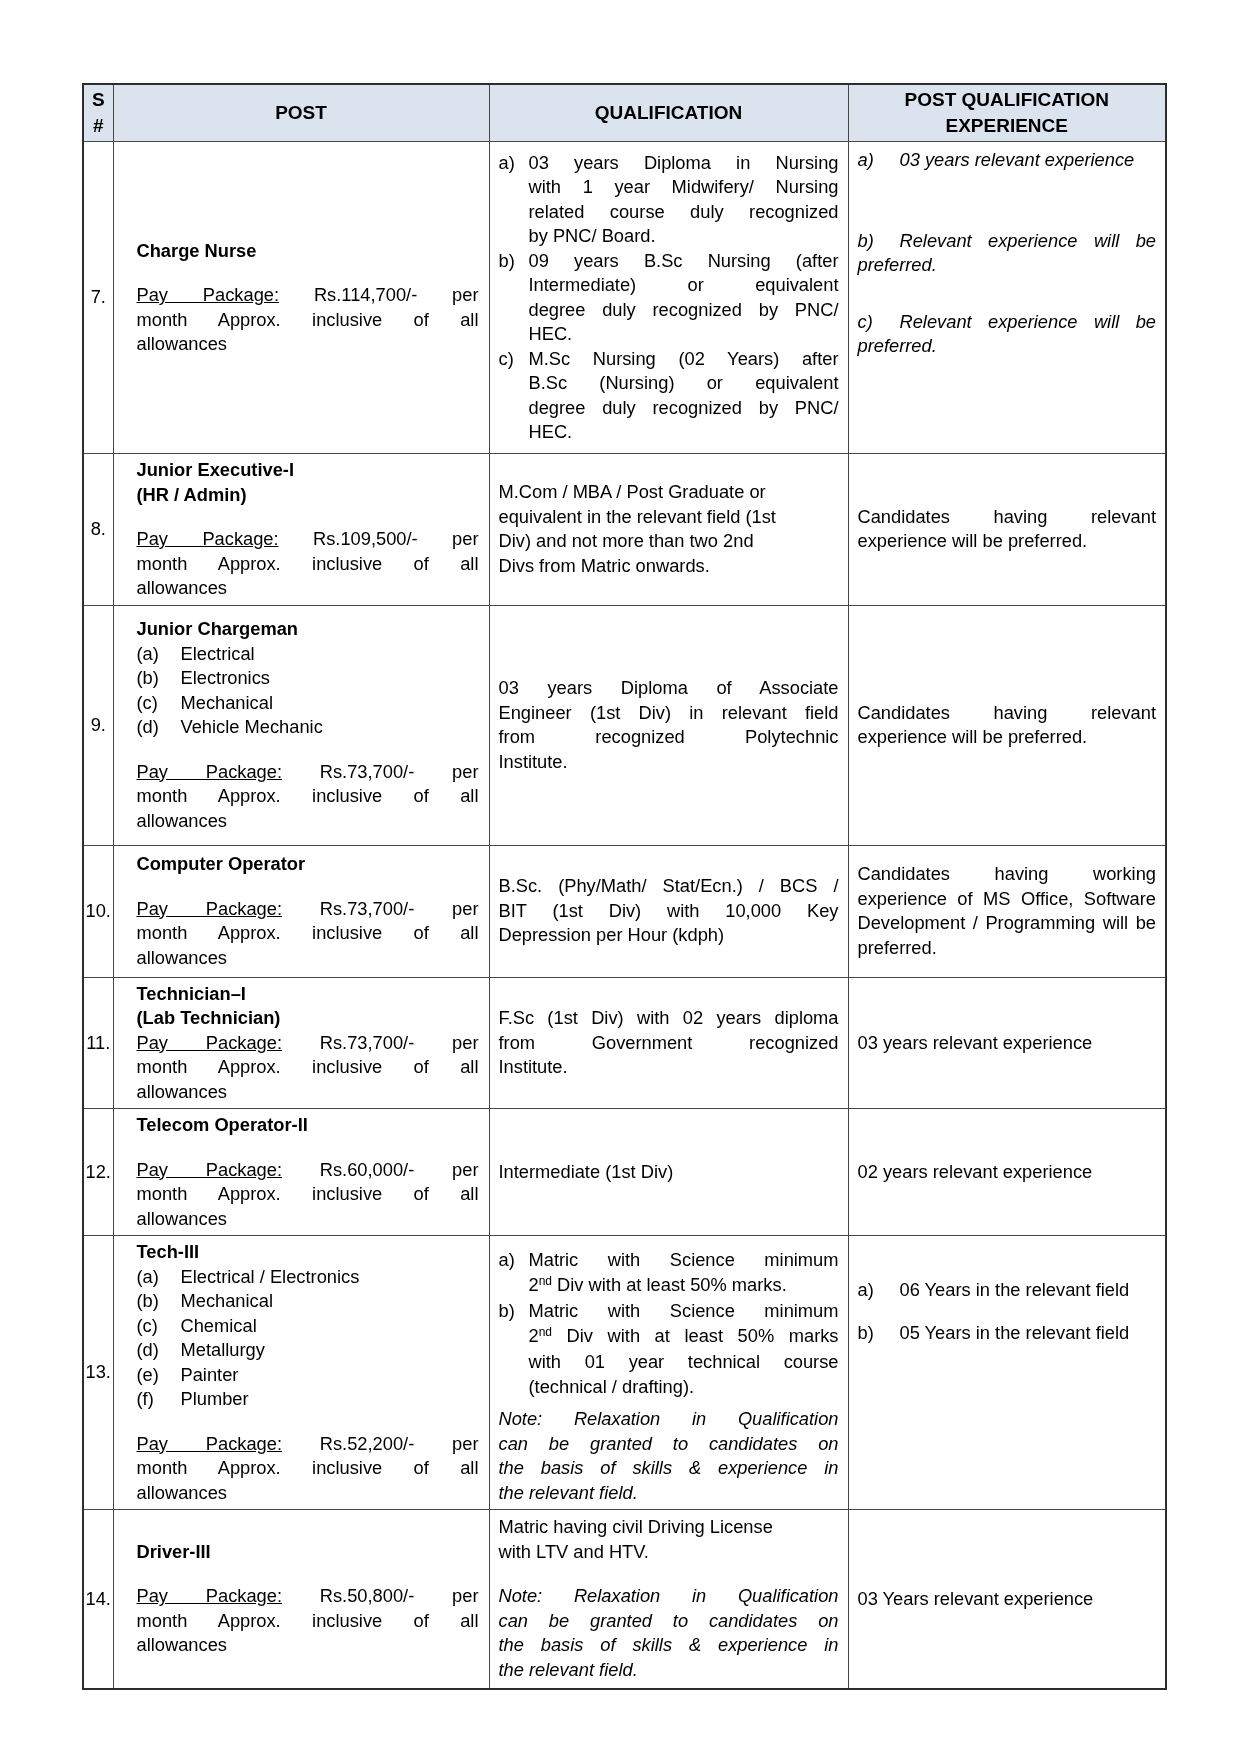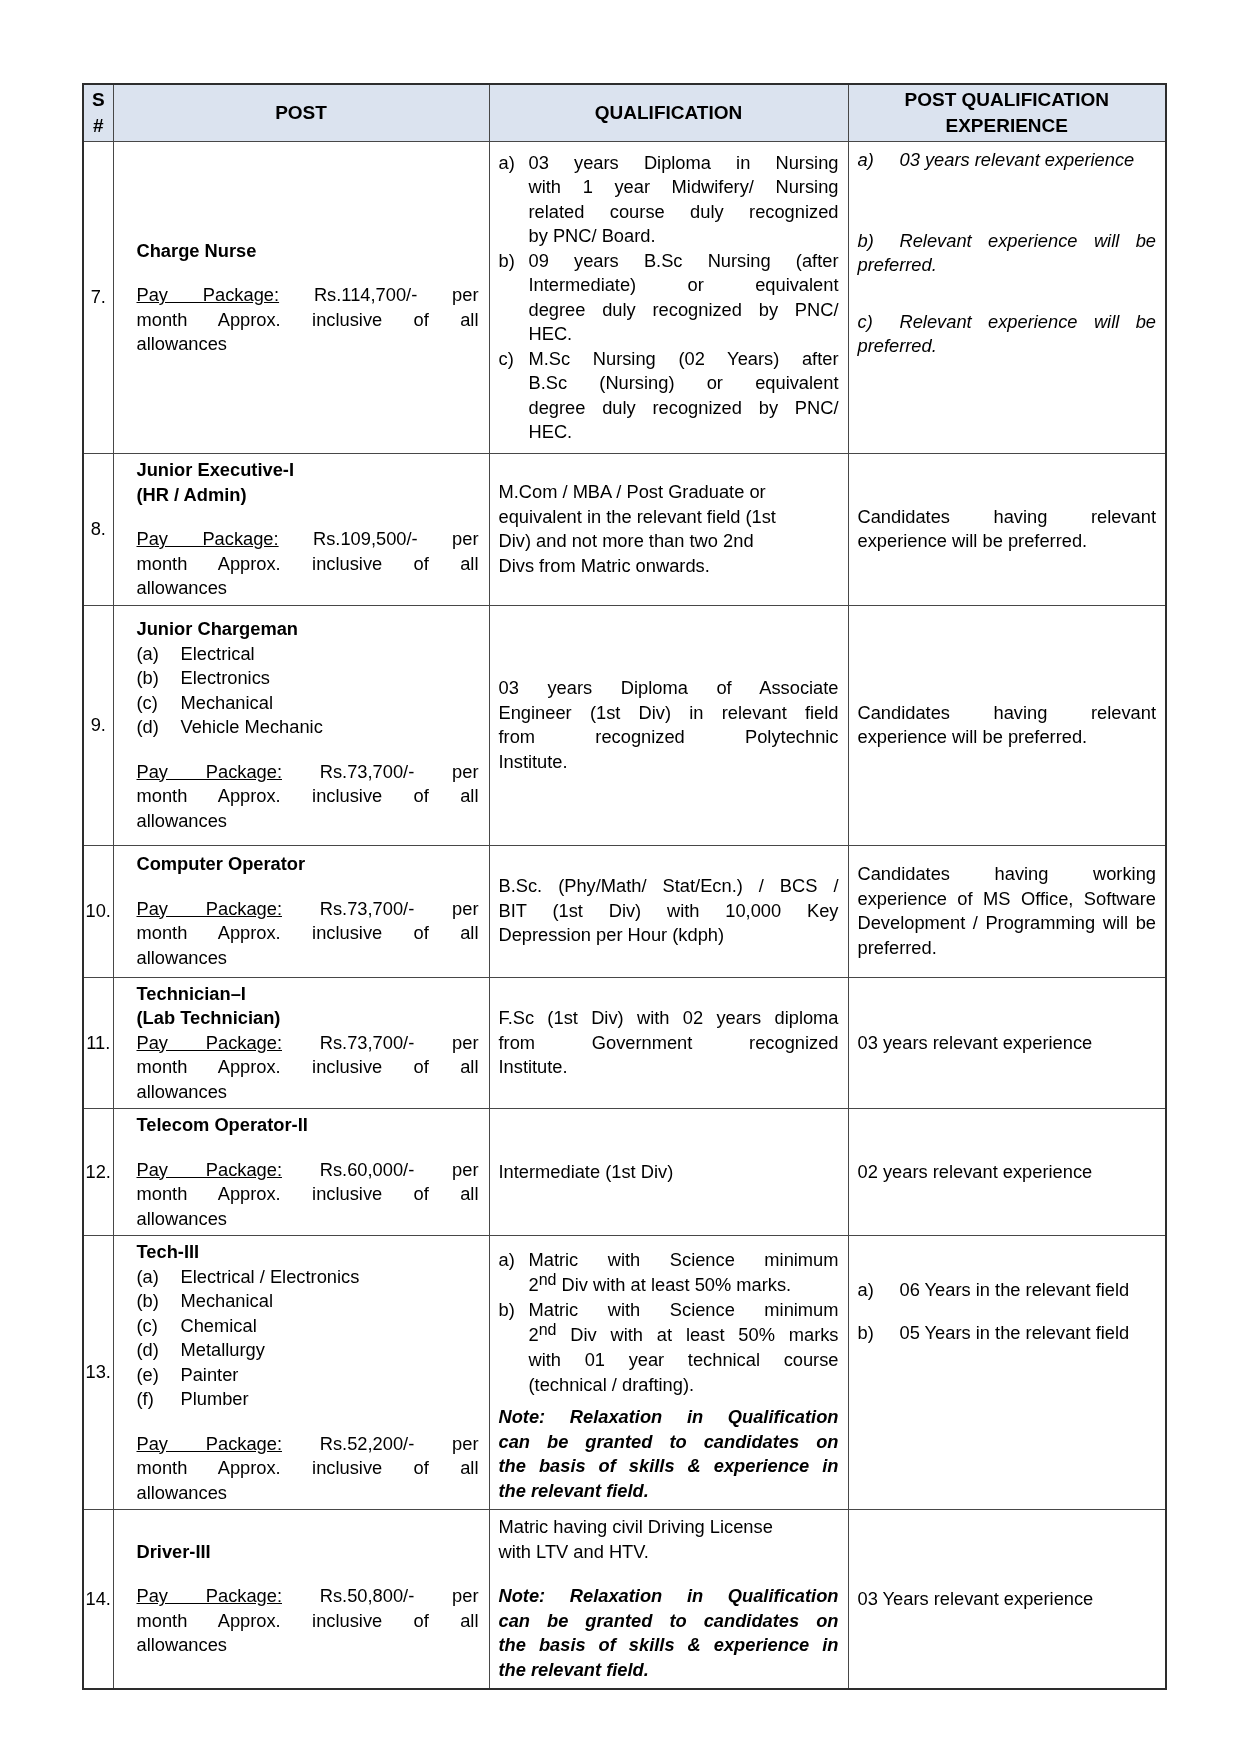--- a/index.html
+++ b/index.html
@@ -26,23 +26,23 @@
   .pt6 { padding-top:6px;font-style:italic; } .pt12 { padding-top:12px; } .pt16 { padding-top:16px; }
   .title { font-weight:700; }
   .pay { margin-top:20px; }
   .pay.tight { margin-top:0; }
   .pl { font-weight:400; text-decoration:underline; }
   .jl { text-align:justify; text-align-last:justify; }
   .qitem { display:grid; grid-template-columns:30px 1fr; }
   .sub { display:grid; grid-template-columns:44px 1fr; }
   .em { display:inline-block; width:42px; }
   .mb56 { margin-bottom:56px; } .mb32 { margin-bottom:32px; } .mb18 { margin-bottom:18px;margin-top:26px; }
-  .note { font-weight:700; font-style:italic; margin-top:8px; }
+  .note { font-weight:400; font-style:italic; margin-top:8px; }
   .note.mt20 { margin-top:20px; }
-  .sup { font-size:16px; position:relative; top:-6px; }
+  .sup { font-size:12px; position:relative; top:-6px; }
 </style>
 </head>
 <body>
 
 <table class="jobs">
   <colgroup>
     <col style="width:30px">
       <col style="width:376px">
       <col style="width:359px">
       <col style="width:318px">

